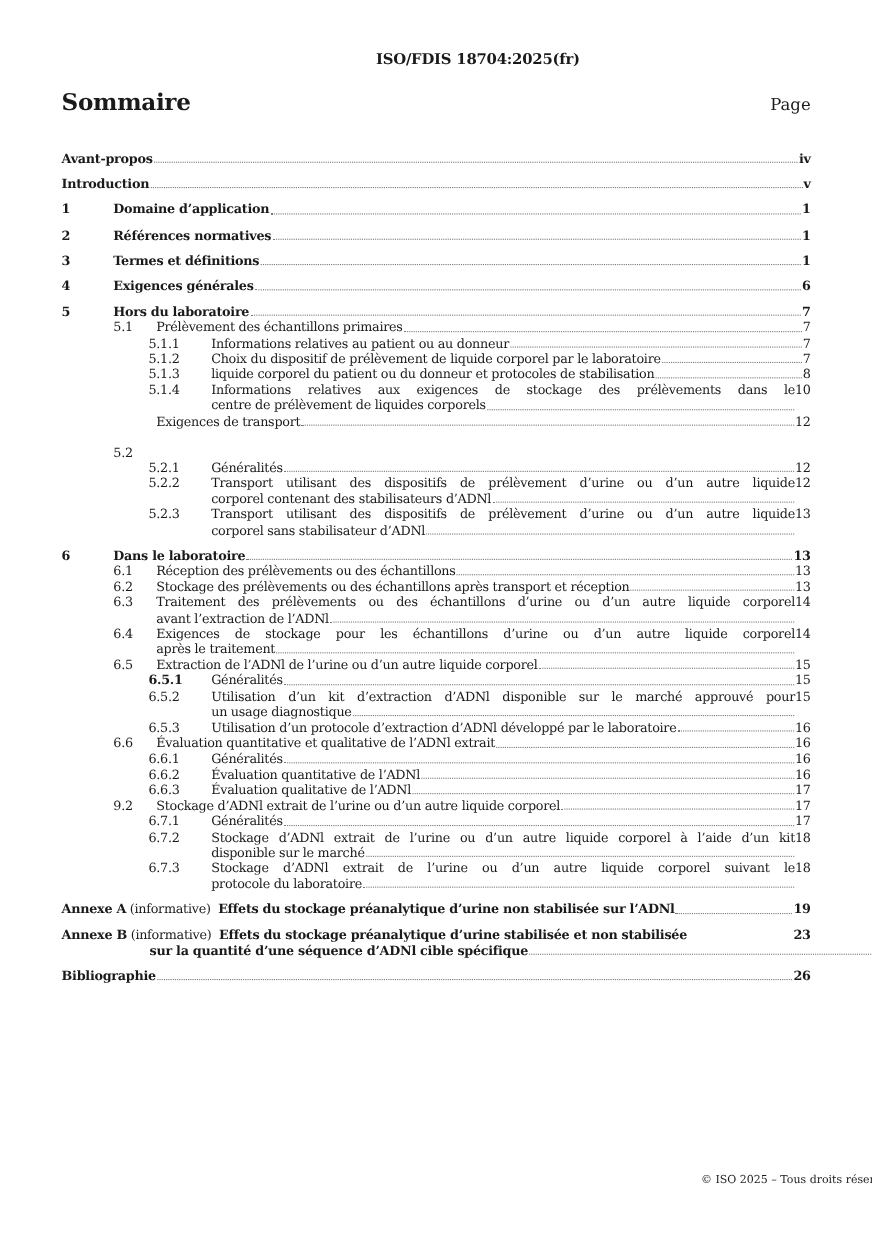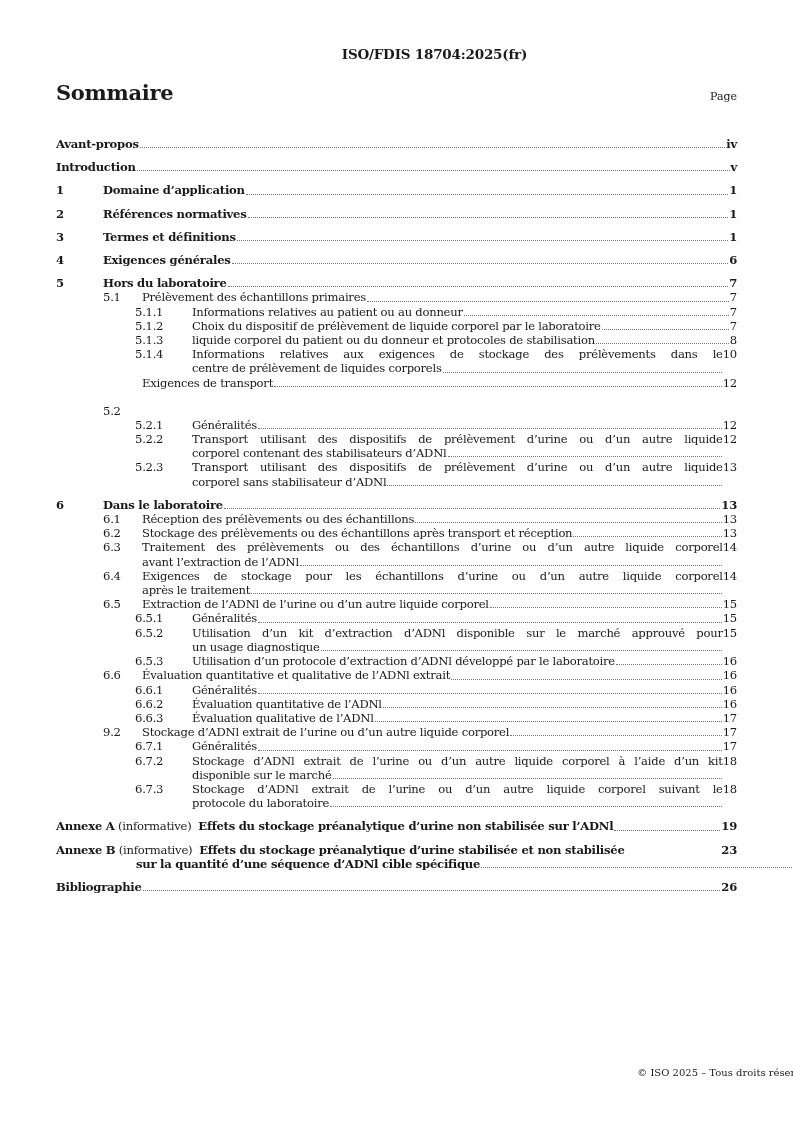--- a/index.html
+++ b/index.html
@@ -1,20 +1,20 @@
 <!DOCTYPE html>
 <html><head>
 <meta charset="utf-8">
 <style>
   html, body { margin: 0; padding: 0; background: #fff; }
   body { width: 793px; height: 1122px; position: relative; font-family: "DejaVu Serif", "Liberation Serif", serif; color: #1a1a1a; overflow: hidden; }
   .header { position: absolute; top: 46px; left: 0; width: 793px; text-align: center; font-weight: bold; font-size: 13.5px; letter-spacing: -0.2px; padding-left: 38px; }
   .title-row { position: absolute; top: 80px; left: 56px; width: 681px; display: flex; justify-content: space-between; align-items: baseline; }
   .title { font-size: 21px; font-weight: bold; letter-spacing: -0.3px; }
-  .page-label { font-size: 11px; }
+  .page-label { font-size: 15px; }
   .toc { position: absolute; top: 128px; left: 56px; width: 681px; font-size: 11.6px; letter-spacing: -0.25px; }
   .row { display: flex; align-items: flex-start; line-height: 14.2px; }
   .row .num { flex: 0 0 auto; }
   .row .txt { flex: 1 1 auto; display: flex; align-items: flex-end; min-width: 0; }
   .row .txt .last { display: flex; align-items: flex-end; width: 100%; }
   .row .txt .last .t { white-space: nowrap; flex: 0 0 auto; }
   .row .txt .last .dots { flex: 1 1 auto; border-bottom: 1px dotted #777; margin: 0 1px 3px 1px; min-width: 8px; }
   .row .pg { flex: 0 0 auto; text-align: right; }
   .bold { font-weight: bold; }
   .gap-top { margin-top: 9px; }
@@ -297,21 +297,21 @@
         <div class="wrap-text">
           <div class="last">
             <span class="t">Extraction de l’ADNl de l’urine ou d’un autre liquide corporel</span>
             <span class="dots"></span>
           </div>
         </div>
       </div>
       <div class="pg">15</div>
     </div>
     <div class="row">
-      <div class="num" style="padding-left: 79px; width: 57px; align-self: flex-start;">6.5.1</div>
+      <div class="num" style="padding-left: 79px; width: 57px; align-self: flex-start; font-weight: bold;">6.5.1</div>
       <div class="txt">
         <div class="wrap-text">
           <div class="last">
             <span class="t">Généralités</span>
             <span class="dots"></span>
           </div>
         </div>
       </div>
       <div class="pg">15</div>
     </div>

